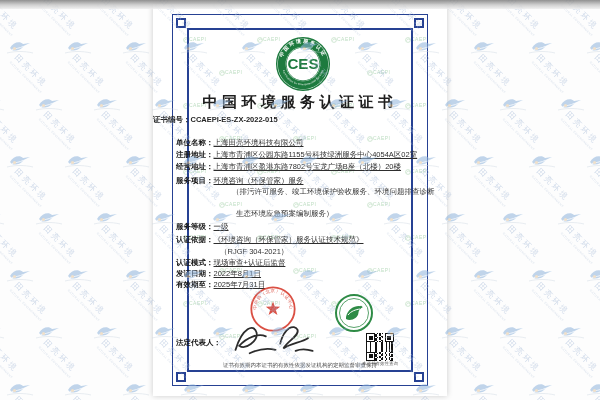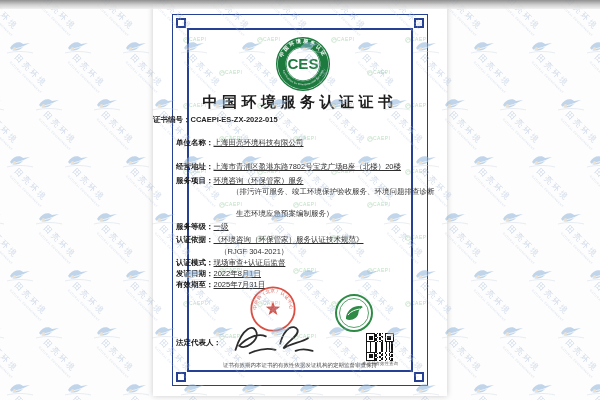--- a/index.html
+++ b/index.html
@@ -225,20 +225,21 @@
     </text>
     <text x="50" y="59" text-anchor="middle" font-size="27" font-weight="bold" fill="#1d7a3e">CES</text>
   </svg>
 
   <div class="title">中国环境服务认证证书</div>
   <div class="certno">
     <span>证书编号：</span><span>CCAEPI-ES-ZX-2022-015</span>
   </div>
 
   <div class="row" style="top:138px"><span class="lb">单位名称：</span><span class="val">上海田亮环境科技有限公司</span></div>
+  <div class="row" style="top:150px"><span class="lb">注册地址：</span><span class="val">上海市青浦区公园东路1155号科技绿洲服务中心4054A区02室</span></div>
   <div class="row" style="top:162px"><span class="lb">经营地址：</span><span class="val">上海市青浦区盈港东路7802号宝龙广场B座（北楼）20楼</span></div>
   <div class="row" style="top:176px"><span class="lb">服务项目：</span><span class="val">环境咨询（环保管家）服务</span></div>
   <div class="row" style="top:187px;left:232px">（排污许可服务、竣工环境保护验收服务、环境问题排查诊断</div>
   <div class="row" style="top:209px;left:236px">生态环境应急预案编制服务）</div>
   <div class="row" style="top:222px"><span class="lb">服务等级：</span><span class="val">一级</span></div>
   <div class="row" style="top:235px"><span class="lb">认证依据：</span><span class="val">《环境咨询（环保管家）服务认证技术规范》</span></div>
   <div class="row" style="top:247px;left:220px">（RJGF 304-2021）</div>
   <div class="row" style="top:258px"><span class="lb">认证模式：</span><span class="val">现场审查+认证后监督</span></div>
   <div class="row" style="top:269px"><span class="lb">发证日期：</span><span class="val">2022年8月1日</span></div>
   <div class="row" style="top:280px"><span class="lb">有效期至：</span><span class="val">2025年7月31日</span></div>

